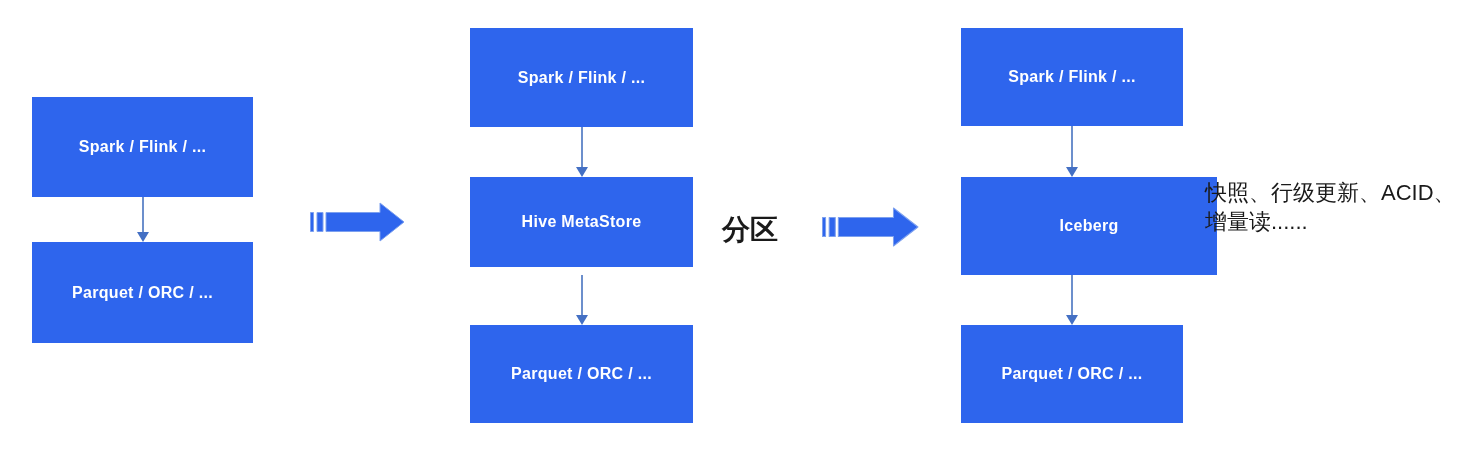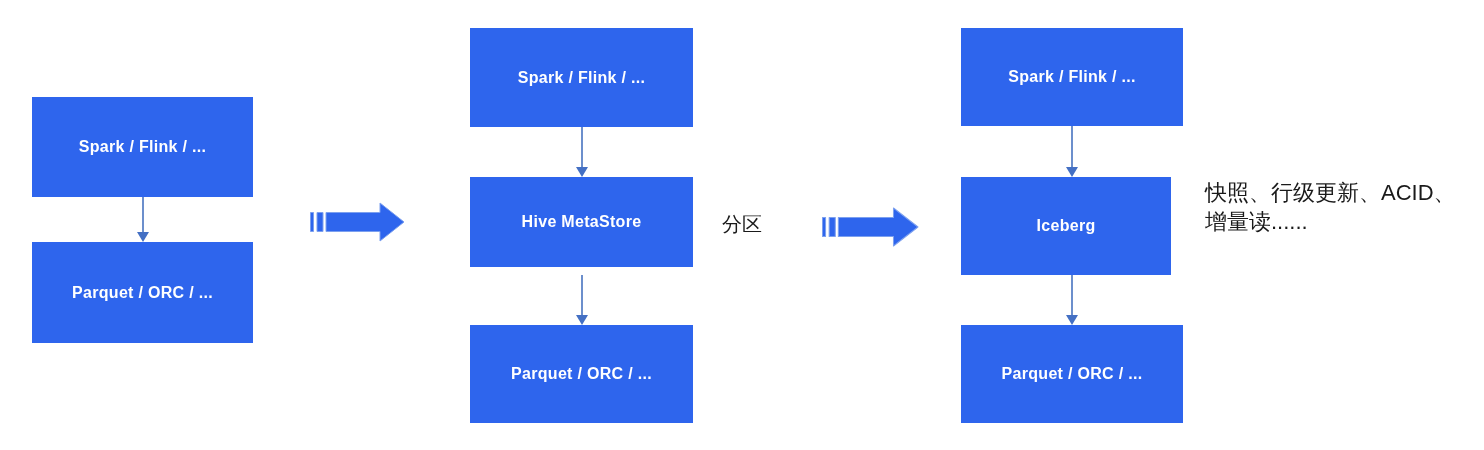--- a/index.html
+++ b/index.html
@@ -44,22 +44,22 @@
     position: absolute;
   }
   .big-arrow .arrow-shape {
     stroke: #7CA0EF;
     stroke-width: 1;
     stroke-linejoin: round;
   }
   .transition-label {
     position: absolute;
     color: #1A1A1A;
-    font-size: 20px;
-    font-weight: 400;
+    font-size: 28px;
+    font-weight: 700;
     white-space: nowrap;
   }
   .annotation {
     position: absolute;
     color: #1A1A1A;
     font-size: 22px;
     line-height: 29px;
     font-weight: 500;
     white-space: nowrap;
   }
@@ -117,21 +117,21 @@
   </svg>
 
   <div>
     <div class="node" style="left:961px; top:28px; width:222px; height:98px;">
       <span>Spark / Flink / ...</span>
     </div>
     <div>
       <div class="vline" style="left:1071px; top:126px; height:41px;"></div>
       <div class="vhead" style="left:1066px; top:167px;"></div>
     </div>
-    <div class="node" style="left:961px; top:177px; width:210px; height:98px;">
+    <div class="node" style="left:961px; top:177px; width:256px; height:98px;">
       <span>Iceberg</span>
     </div>
     <div>
       <div class="vline" style="left:1071px; top:275px; height:40px;"></div>
       <div class="vhead" style="left:1066px; top:315px;"></div>
     </div>
     <div class="node" style="left:961px; top:325px; width:222px; height:98px;">
       <span>Parquet / ORC / ...</span>
     </div>
   </div>

